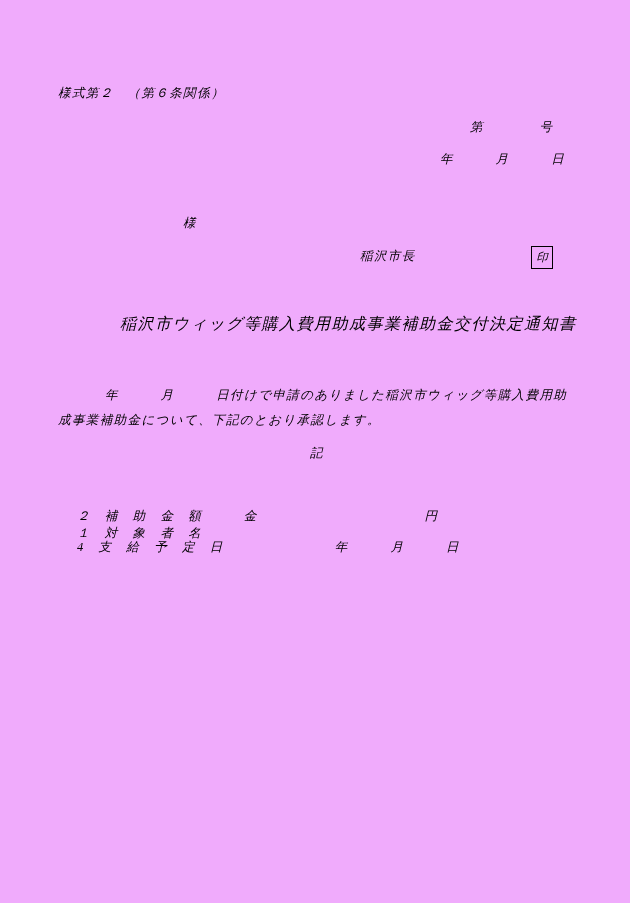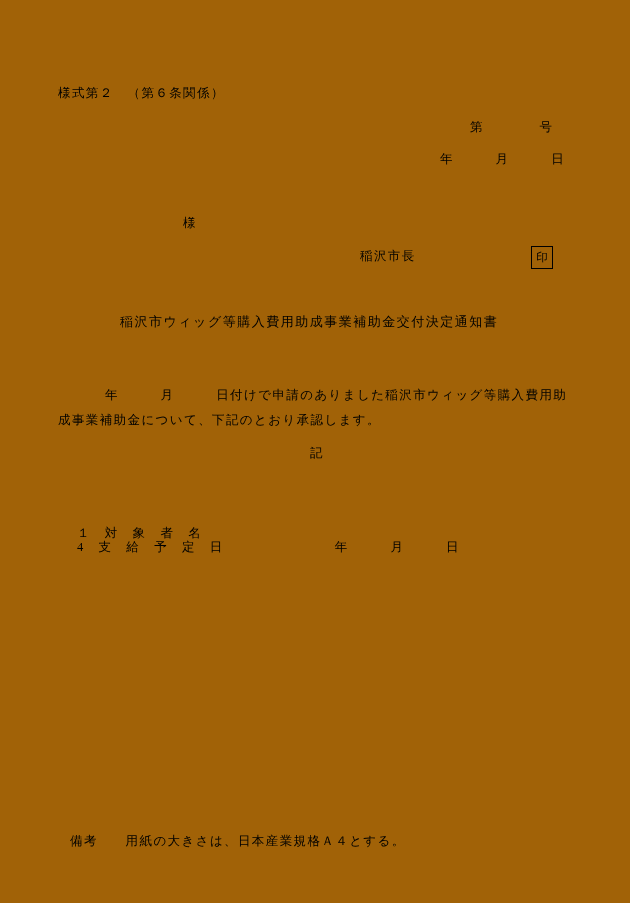--- a/index.html
+++ b/index.html
@@ -8,22 +8,23 @@
     background: #ffffff;
   }
   body {
     font-family: "Liberation Serif", "DejaVu Serif", serif;
     color: #000000;
   }
   .page {
     position: relative;
     width: 630px;
     height: 903px;
-    background: #a16207;
+    background: #f0abfc;
     overflow: hidden;
+    font-style: italic;
   }
   .doc {
     position: absolute;
     left: 0;
     top: 0;
     width: 630px;
     height: 903px;
   }
   .line {
     position: absolute;
@@ -46,21 +47,21 @@
     border: 1px solid #000;
     font-size: 11.5px;
     line-height: 21px;
     text-align: center;
     letter-spacing: 0;
     font-family: "Liberation Serif", "DejaVu Serif", serif;
   }
   .title {
     left: 120px;
     top: 314px;
-    font-size: 13px;
+    font-size: 16px;
     letter-spacing: 1.5px;
   }
   .body1 { left: 105px; top: 388px; }
   .body2 { left: 58px;  top: 413px; }
   .ki {
     left: 310px;
     top: 446px;
     letter-spacing: 1.4px;
   }
   .item1 { left: 77px; top: 478px; margin-top: 48px; }
@@ -87,18 +88,18 @@
     <div class="seal-box">印</div>
 
     <div class="line title">稲沢市ウィッグ等購入費用助成事業補助金交付決定通知書</div>
 
     <div class="line body1">年　　　月　　　日付けで申請のありました稲沢市ウィッグ等購入費用助</div>
     <div class="line body2">成事業補助金について、下記のとおり承認します。</div>
 
     <div class="line ki">記</div>
 
     <div class="line item1">１　対　象　者　名</div>
+    <div class="line item2">２　補　助　金　額　　　金　　　　　　　　　　　　円</div>
     <div class="line item3">4　支　給　予　定　日　　　　　　　　年　　　月　　　日</div>
 
-    <div class="line note">備考　　用紙の大きさは、日本産業規格Ａ４とする。</div>
 
   </div>
 </div>
 
 </body></html>

